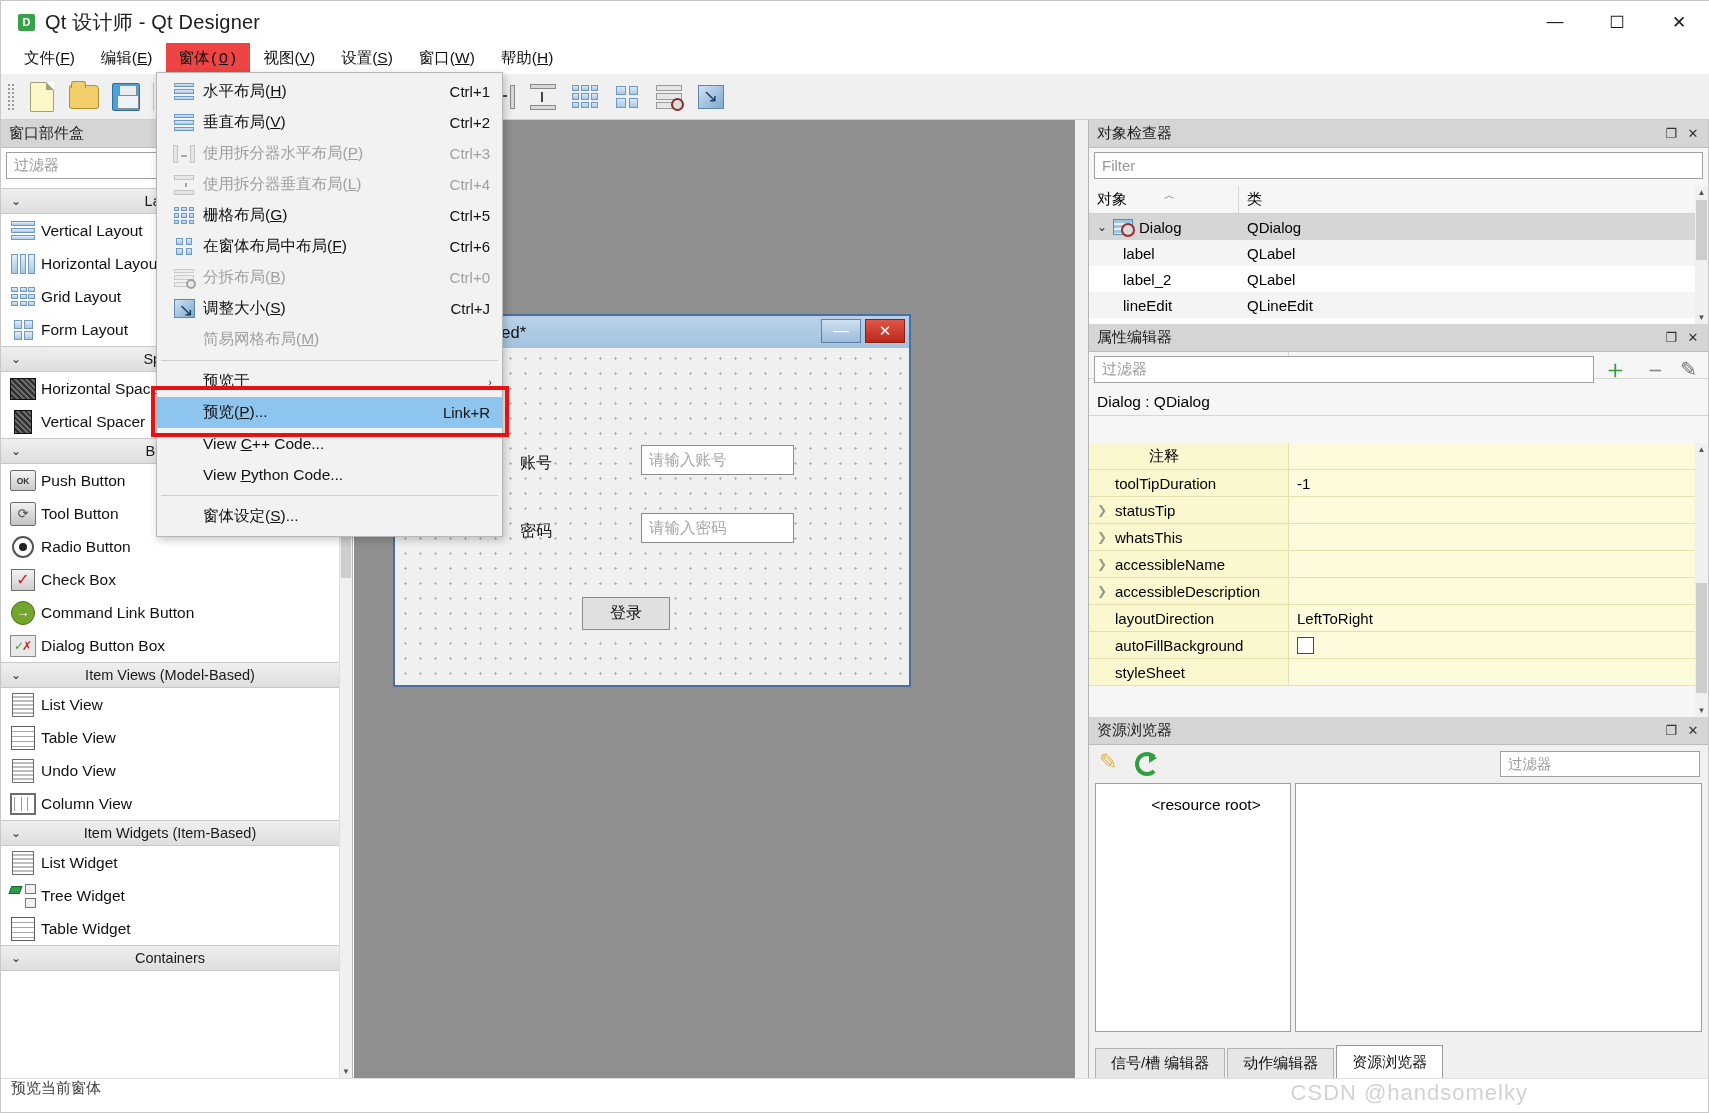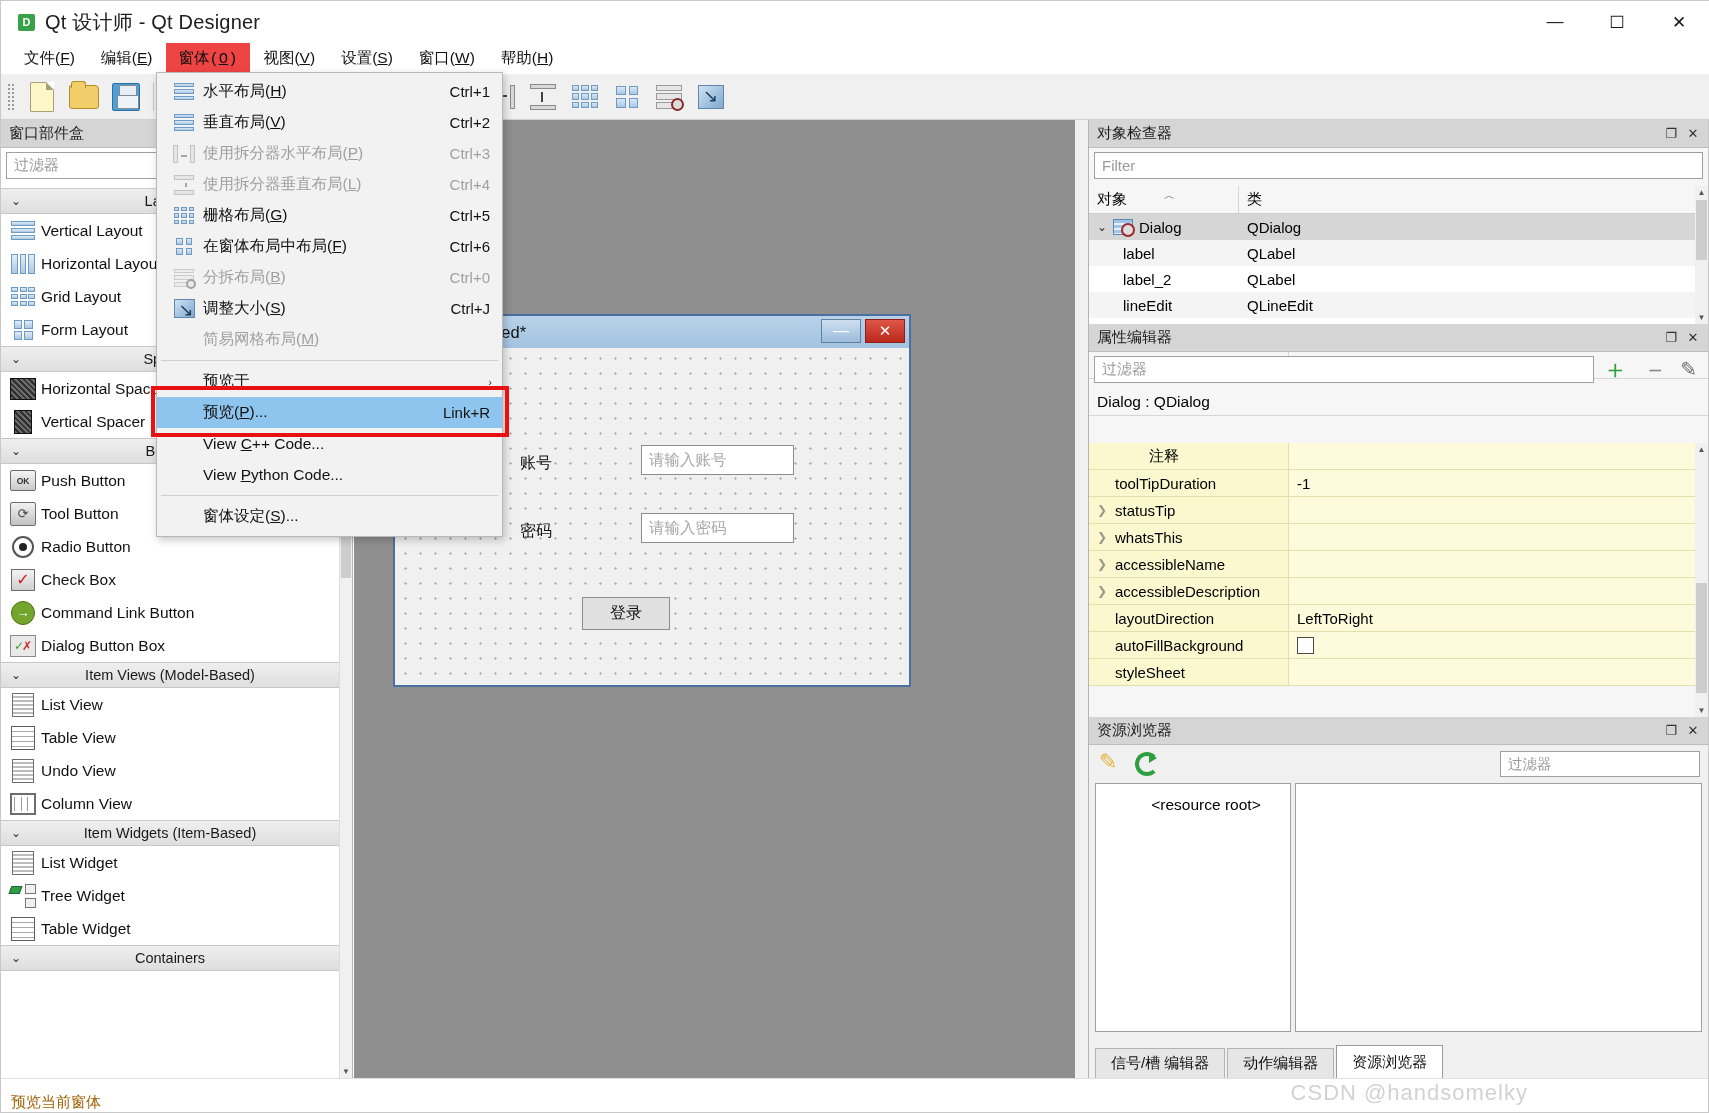--- a/index.html
+++ b/index.html
@@ -290,21 +290,21 @@
   .tabbar { position:absolute; left:6px; right:0; bottom:0; height:34px; display:flex; align-items:flex-end; }
   .tab {
     height: 30px; padding: 0 15px; display:flex; align-items:center; font-size:15px; color:#111;
     background:#e6e6e6; border:1px solid #b4b4b4; border-bottom:none; margin-right:2px;
   }
   .tab.active { background:#ffffff; border-color:#9a9a9a; height:33px; }
 
   
   .statusbar {
     position: absolute; left:0; right:0; bottom:0; height:34px; background:#ffffff;
-    display:flex; align-items:flex-end; padding-left:10px; font-size:15px; color:#a16207;
+    display:flex; align-items:flex-start; padding-left:10px; font-size:15px; color:#404040;
     border-top:1px solid #e0e0e0;
   }
   .watermark {
     position:absolute; right: 180px; bottom: 6px; font-size: 22px; color: #d2d2d2;
     letter-spacing: 1px; z-index: 5;
   }
 </style>
 </head>
 <body>
 

